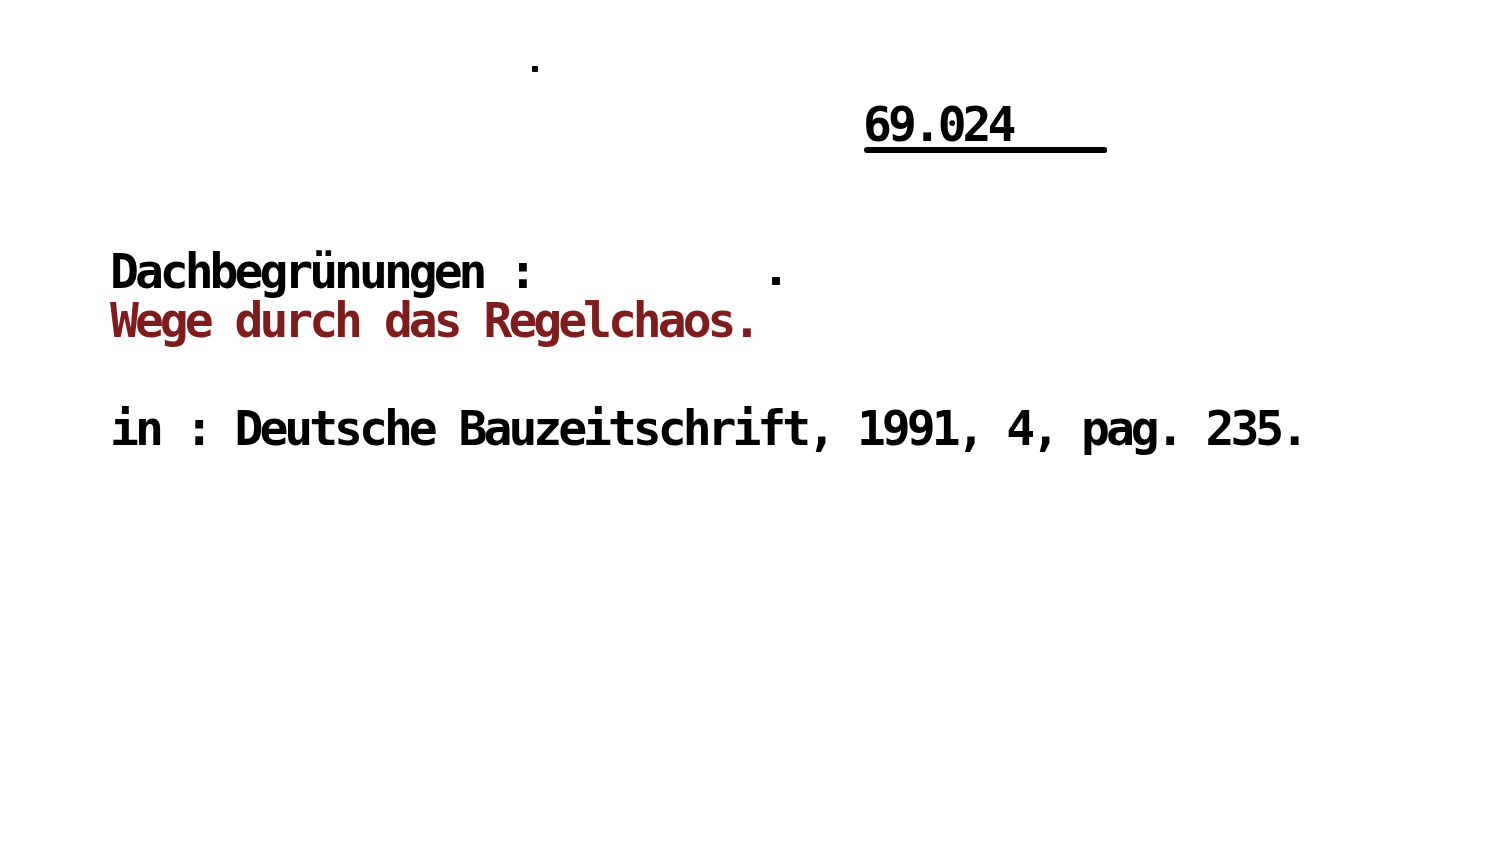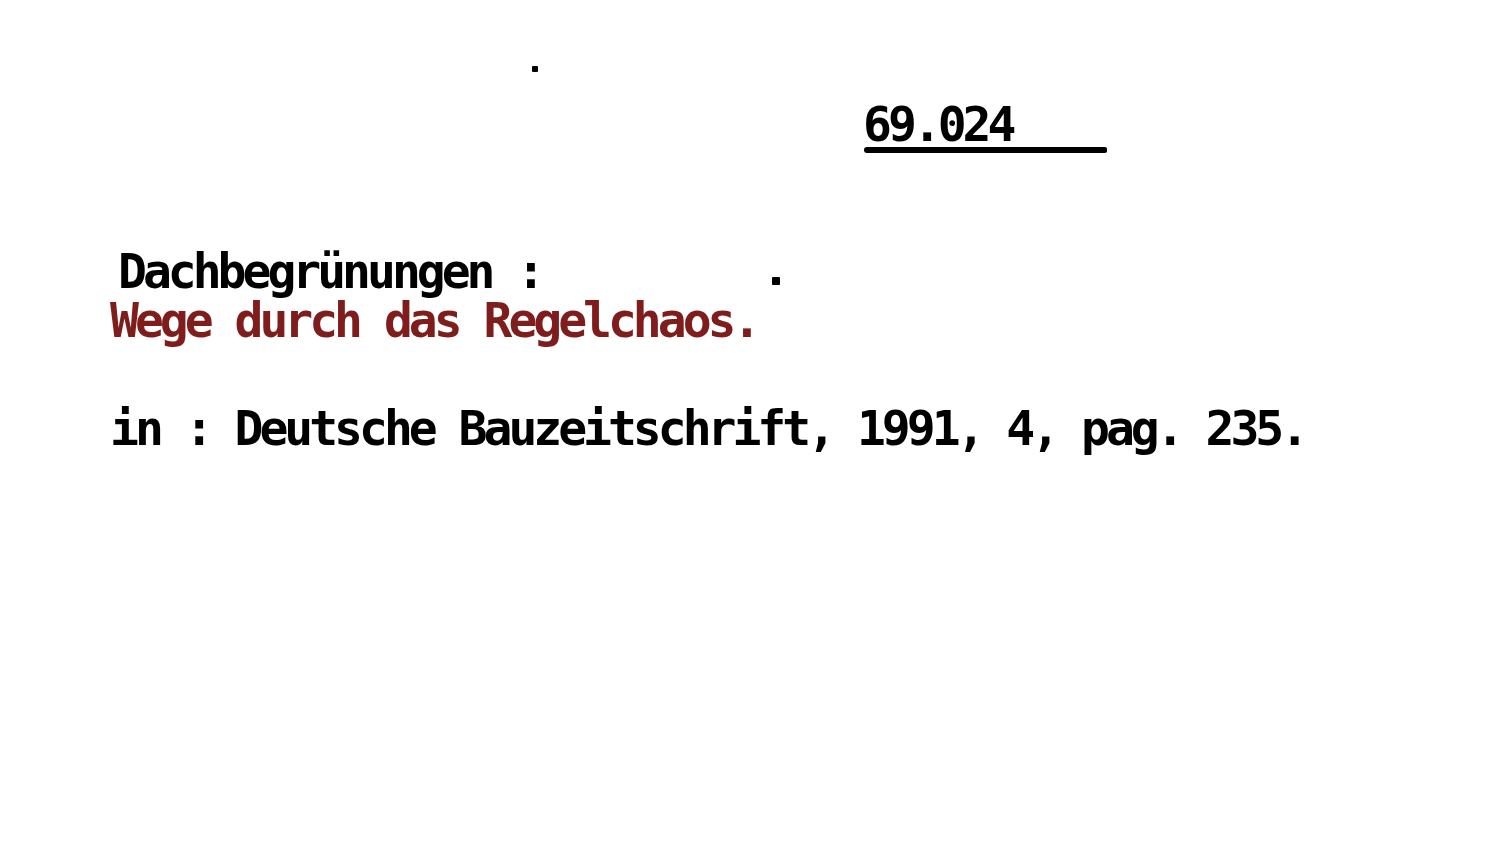--- a/index.html
+++ b/index.html
@@ -56,21 +56,21 @@
 </style>
 </head>
 <body>
 
 <div class="card" style="background: rgb(255, 255, 255);">
 
   <div class="mono hdr-number" style="color: rgb(0, 0, 0);">69.024</div>
 
   <div class="underline" style="color: rgb(0, 0, 0);"></div>
 
-  <div class="mono title-line-1" style="color: rgb(0, 0, 0); margin-left: 8px;">Dachbegrünungen :</div>
+  <div class="mono title-line-1" style="color: rgb(0, 0, 0);">Dachbegrünungen :</div>
 
   <div class="mono title-line-2" style="color: #7f1d1d;">Wege durch das Regelchaos.</div>
 
   <div class="mono citation-line" style="color: rgb(0, 0, 0);">in : Deutsche Bauzeitschrift, 1991, 4, pag. 235.</div>
 
   <div class="punch-hole" id="punch-hole" style="left: 690px; top: 697px; width: 77px; height: 77px; background: rgb(0, 0, 0);"></div>
 
   <div id="artifacts">
       <div class="ink-speck" style="left: 532px; top: 66px; width: 6px; height: 6px; background: rgb(0, 0, 0);"></div>
       <div class="ink-speck" style="left: 772px; top: 277px; width: 8px; height: 8px; background: rgb(0, 0, 0);"></div>

